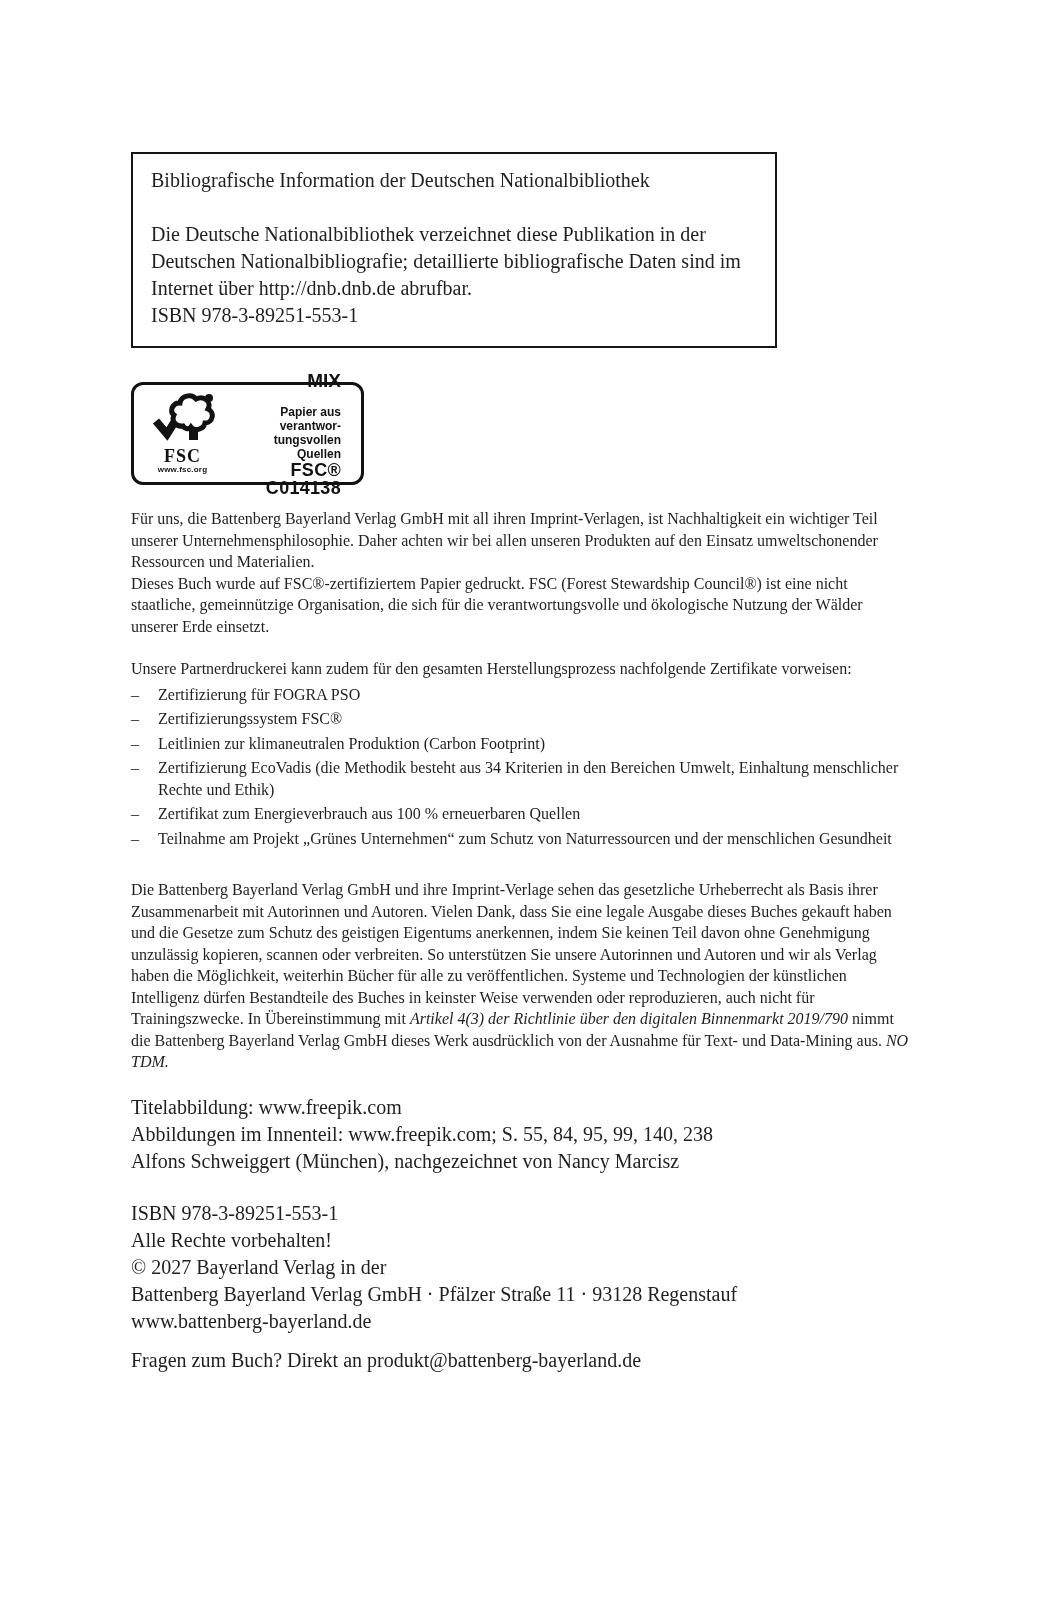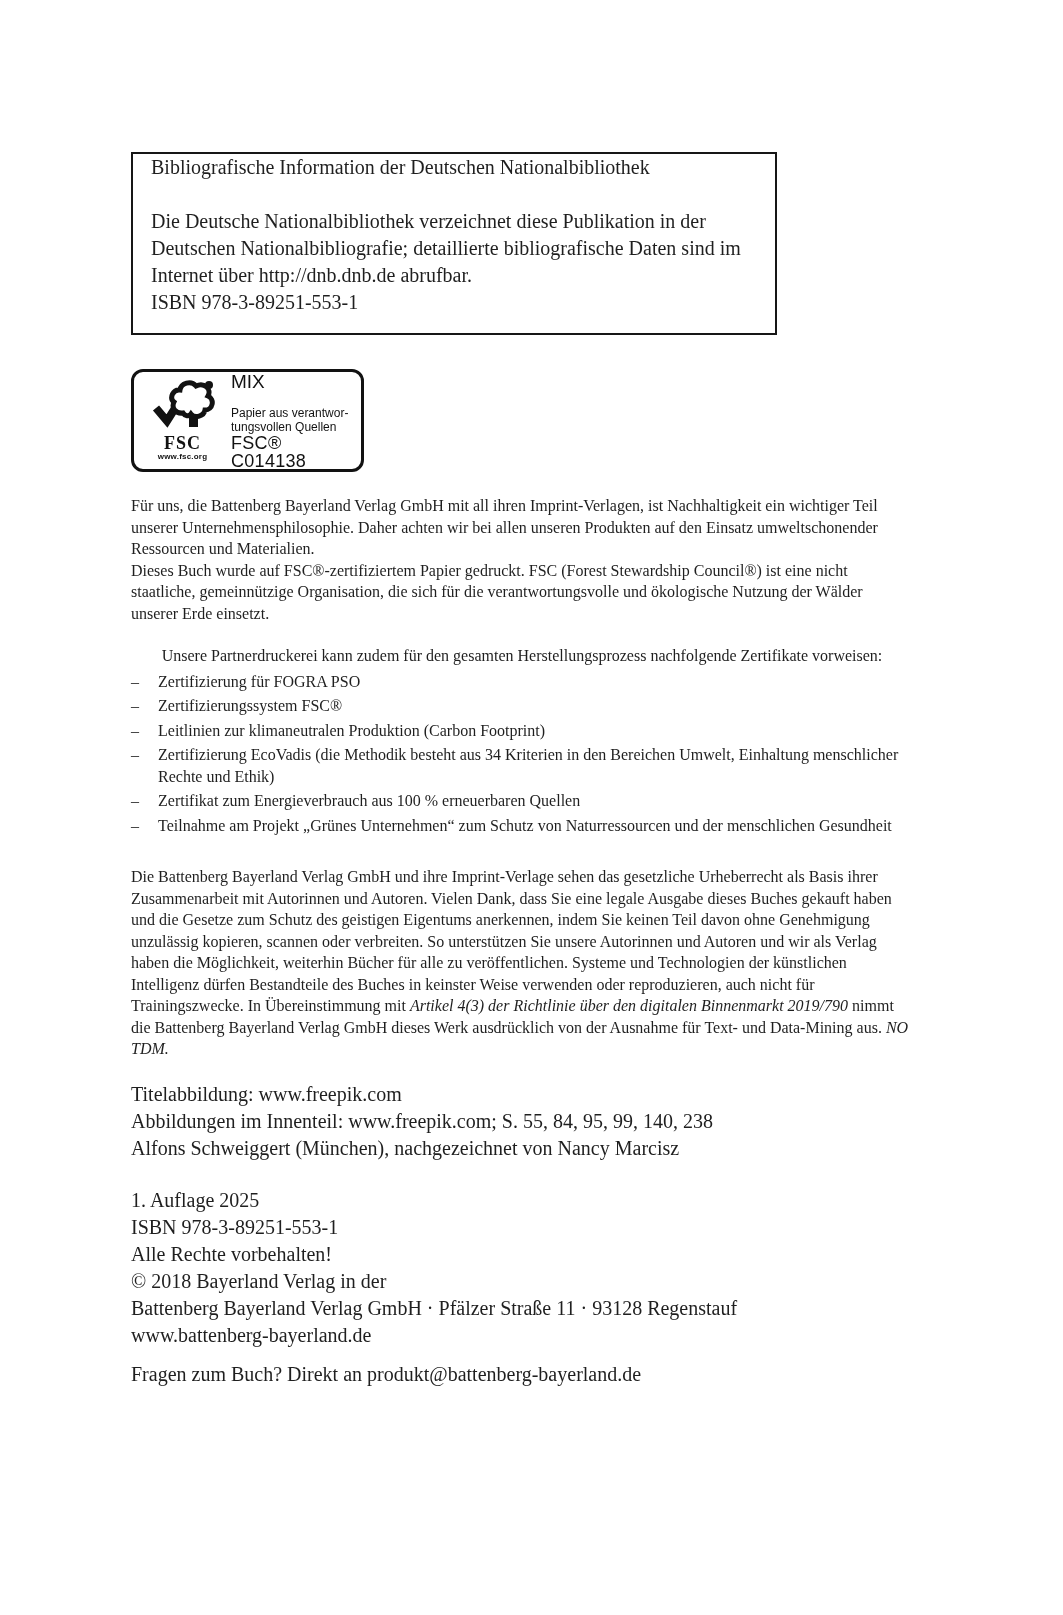--- a/index.html
+++ b/index.html
@@ -17,21 +17,21 @@
     left: 131px;
     top: 152px;
     width: 782px;
   }
 
   
   .dnb-box {
     box-sizing: border-box;
     width: 646px;
     border: 2px solid #161616;
-    padding: 0 18px 17px 18px;
+    padding: 13px 18px 17px 18px;
     font-size: 20px;
     line-height: 27px;
   }
   .dnb-box p { margin: 0; }
   .dnb-body { margin-top: 27px !important; }
 
   
   .fsc {
     margin-top: 34px;
     box-sizing: border-box;
@@ -46,30 +46,30 @@
   }
   .fsc-left { width: 97px; text-align: center; line-height: 1; }
   .fsc-acronym {
     font-family: "Liberation Serif", serif;
     font-weight: bold;
     font-size: 18px;
     letter-spacing: 1px;
     line-height: 20px;
   }
   .fsc-url { font-size: 8px; font-weight: bold; letter-spacing: 0.2px; }
-  .fsc-right { flex: 1; text-align: left; font-weight: normal; padding-right: 5px; }
+  .fsc-right { flex: 1; text-align: right; font-weight: bold; padding-right: 20px; }
   .fsc-mix { font-size: 19px; line-height: 19px; }
   .fsc-claim { font-size: 12px; line-height: 14px; margin-top: 15px; }
   .fsc-code { font-size: 18px; line-height: 18px; letter-spacing: 0.3px; }
 
   
   .small { font-size: 16px; line-height: 21.5px; }
   .para { margin: 23px 0 0 0; width: 782px; }
   .para p { margin: 0; }
-  .certs-intro { margin: 21px 0 0 0; text-align: center; }
+  .certs-intro { margin: 21px 0 0 0; }
   .certs { margin-top: 4px; }
   .cert { display: flex; margin-top: 3px; }
   .cert-dash { width: 27px; flex: none; }
   .cert-text { flex: 1; }
   .copyright { margin: 30px 0 0 0; width: 782px; }
   .copyright .it { font-style: italic; }
 
   
   .credits { margin-top: 21px; font-size: 20px; line-height: 27px; }
   .edition { margin-top: 25px; font-size: 20px; line-height: 27px; }
@@ -144,24 +144,23 @@
 
     <p class="copyright small"><span>Die Battenberg Bayerland Verlag GmbH und ihre Imprint-Verlage sehen das gesetzliche Urheberrecht als Basis ihrer Zusammenarbeit mit Autorinnen und Autoren. Vielen Dank, dass Sie eine legale Ausgabe dieses Buches gekauft haben und die Gesetze zum Schutz des geistigen Eigentums anerkennen, indem Sie keinen Teil davon ohne Genehmigung unzulässig kopieren, scannen oder verbreiten. So unterstützen Sie unsere Autorinnen und Autoren und wir als Verlag haben die Möglichkeit, weiterhin Bücher für alle zu veröffentlichen. Systeme und Technologien der künstlichen Intelligenz dürfen Bestandteile des Buches in keinster Weise verwenden oder reproduzieren, auch nicht für Trainingszwecke. In Übereinstimmung mit </span><span class="it">Artikel 4(3) der Richtlinie über den digitalen Binnenmarkt 2019/790</span><span> nimmt die Battenberg Bayerland Verlag GmbH dieses Werk ausdrücklich von der Ausnahme für Text- und Data-Mining aus. </span><span class="it">NO TDM.</span></p>
 
     <div class="credits">
       <div>Titelabbildung: www.freepik.com</div>
       <div>Abbildungen im Innenteil: www.freepik.com; S. 55, 84, 95, 99, 140, 238</div>
       <div>Alfons Schweiggert (München), nachgezeichnet von Nancy Marcisz</div>
     </div>
 
     <div class="edition">
-      <div>1. Auflage 2025</div>
       <div>ISBN 978-3-89251-553-1</div>
       <div>Alle Rechte vorbehalten!</div>
-      <div>© 2018 Bayerland Verlag in der</div>
+      <div>© 2027 Bayerland Verlag in der</div>
       <div>Battenberg Bayerland Verlag GmbH · Pfälzer Straße 11 · 93128 Regenstauf</div>
       <div>www.battenberg-bayerland.de</div>
     </div>
 
     <div class="contact">
       <div>Fragen zum Buch? Direkt an produkt@battenberg-bayerland.de</div>
     </div>
 
   </div>
 </div>

